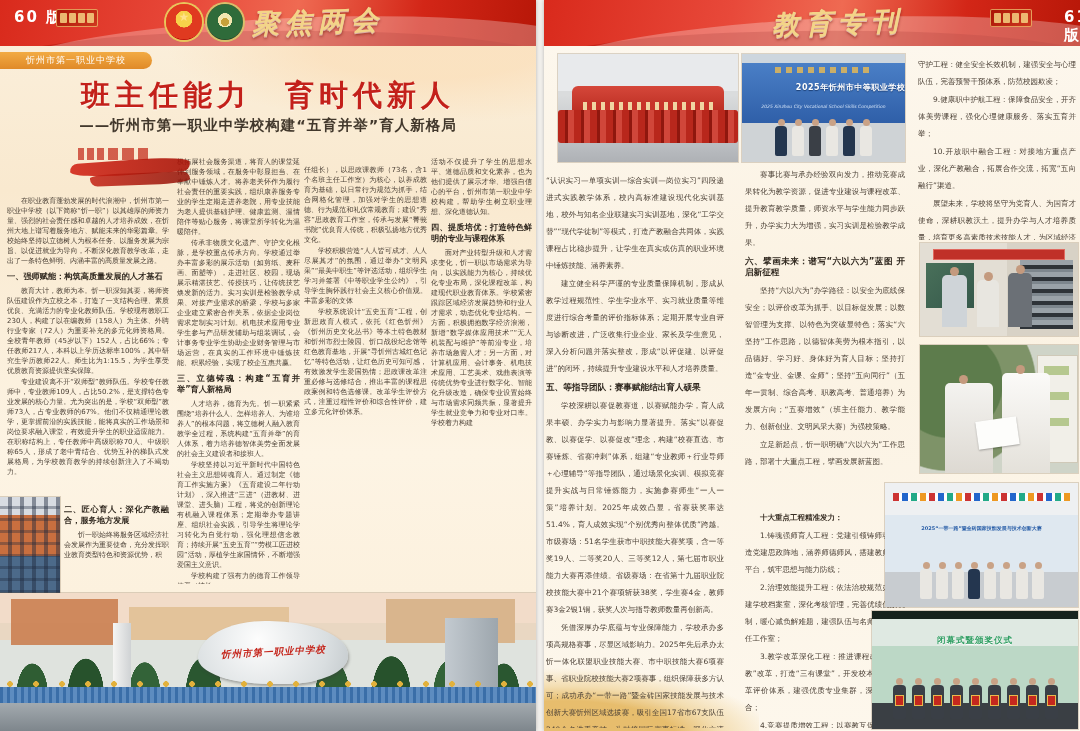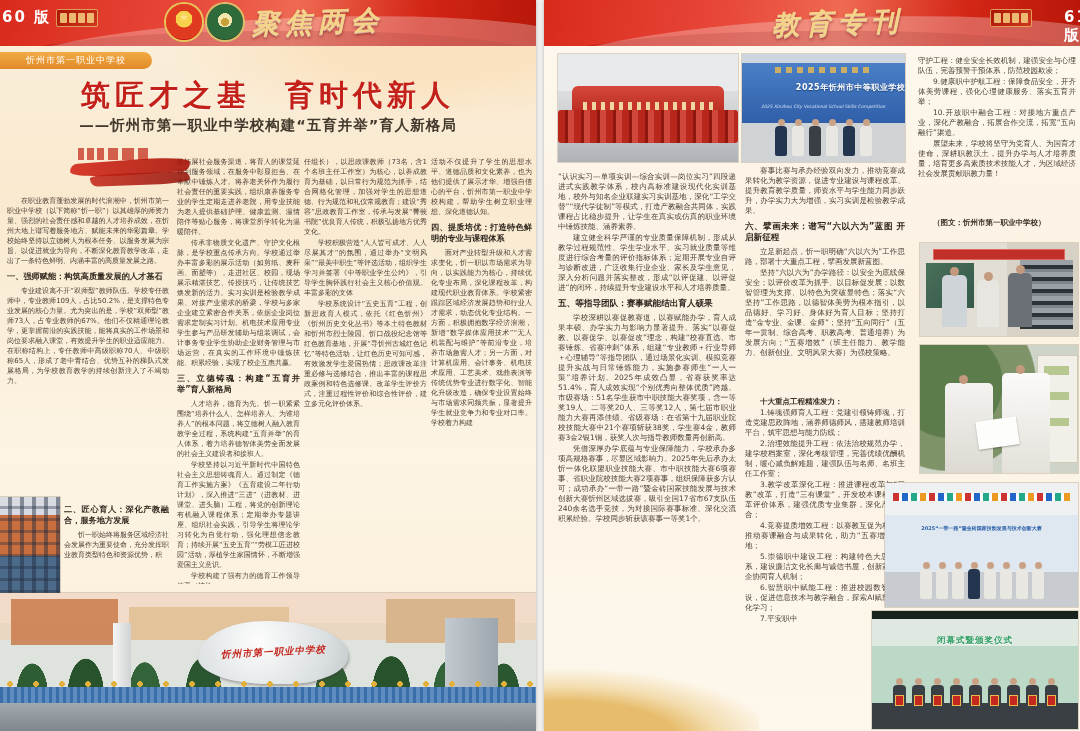--- a/index.html
+++ b/index.html
@@ -41,21 +41,21 @@
   .red-logo .s2{position:absolute;left:26px;top:27px;width:100px;height:12px;border-radius:40% 10px 50% 10px;
     background:linear-gradient(95deg,#c42114,#8f0f04);transform:rotate(-2deg);opacity:.85;}
   .red-logo .s3{position:absolute;left:14px;top:2px;width:70px;height:12px;background:
     linear-gradient(90deg,#c5301f 0 6px,transparent 6px 9px,#c5301f 9px 16px,transparent 16px 19px,#c5301f 19px 26px,transparent 26px 30px,#c5301f 30px 40px,transparent 40px 44px,#c5301f 44px 56px,transparent 56px 60px,#c5301f 60px 70px);opacity:.75;}
   
   .col{position:absolute;overflow:hidden;z-index:2;color:#4b4036;}
   .cp,.cc,.cb{font-size:7px;line-height:10px;text-align:justify;margin:0 0 1px 0;}
   .cp{text-indent:14px;}
   .cb{font-weight:bold;text-indent:14px;color:#3a3026;margin-top:39px;}
   .ch{font-size:8.2px;line-height:11px;font-weight:bold;color:#2f271e;margin:5px 0 4px 0;text-align:justify;}
-  .page-right .cp,.page-right .cc,.page-right .cb{font-size:7.5px;line-height:10px;}
+  .page-right .cp,.page-right .cc,.page-right .cb{font-size:7.5px;line-height:17px;}
   .page-right .cp,.page-right .cb{text-indent:15px;}
   .page-right .ch{font-size:8.6px;}
   
   .photo{position:absolute;overflow:hidden;box-shadow:0 0 0 1px rgba(120,100,70,.25);z-index:3;}
   
   .ph-red{background:linear-gradient(180deg,#e8eaec 0 34%,#dadcdd 34% 38%,#b9bcc0 86%,#aeb1b5 100%);}
   .ph-red .bus{position:absolute;left:8%;top:30%;width:84%;height:34%;border-radius:6px;
     background:linear-gradient(180deg,#d5473a,#b02318);}
   .ph-red .crowd{position:absolute;left:0;top:52%;width:100%;height:30%;
     background:repeating-linear-gradient(90deg,#b8271c 0 7px,#8f170e 7px 10px,#d0463a 10px 16px);border-radius:3px;}
@@ -143,61 +143,62 @@
 </style>
 </head>
 <body>
 
 <div class="spread">
 
   <div class="page page-left">
     <div class="banner">
       <div class="rib2"></div>
       <div class="rib1"></div>
-      <div class="page-num" style="left:2px">60 版</div>
+      <div class="page-num" style="left:14px">60 版</div>
       <div class="masthead" style="left:56px">
           <i></i>
           <i></i>
           <i></i>
           <i></i>
         </div>
       <div class="emblem nat" style="left:166px"></div>
       <div class="emblem cppcc" style="left:207px"></div>
       <div class="callig" style="left:252px;top:4px;font-size:27px">聚焦两会</div>
     </div>
     <div class="soft-wave"></div>
 
     <div class="school-pill">忻州市第一职业中学校</div>
-    <div class="headline">筑匠才之基　育时代新人</div>
+    <div class="headline">班主任能力　育时代新人</div>
     <div class="subheadline">——忻州市第一职业中学校构建“五育并举”育人新格局</div>
 
     <div class="red-logo">
       <div class="s3"></div>
         <div class="s1"></div>
         <div class="s2"></div>
     </div>
 
     <div class="col" style="left:7px;top:196px;width:162px;height:300px">
         <div class="cp">在职业教育蓬勃发展的时代浪潮中，忻州市第一职业中学校（以下简称“忻一职”）以其雄厚的师资力量、强烈的社会责任感和卓越的人才培养成效，在忻州大地上谱写着服务地方、赋能未来的华彩篇章。学校始终坚持以立德树人为根本任务、以服务发展为宗旨、以促进就业为导向，不断深化教育教学改革，走出了一条特色鲜明、内涵丰富的高质量发展之路。</div>
         <div class="ch">一、强师赋能：构筑高质量发展的人才基石</div>
+        <div class="cp">教育大计，教师为本。忻一职深知其要，将师资队伍建设作为立校之本，打造了一支结构合理、素质优良、充满活力的专业化教师队伍。学校现有教职工230人，构建了以在编教师（158人）为主体、外聘行业专家（72人）为重要补充的多元化师资格局。全校青年教师（45岁以下）152人，占比66%；专任教师217人，本科以上学历达标率100%，其中研究生学历教师22人。师生比为1:15.5，为学生享受优质教育资源提供坚实保障。</div>
         <div class="cp">专业建设离不开“双师型”教师队伍。学校专任教师中，专业教师109人，占比50.2%，是支撑特色专业发展的核心力量。尤为突出的是，学校“双师型”教师73人，占专业教师的67%。他们不仅精通理论教学，更掌握前沿的实践技能，能将真实的工作场景和岗位要求融入课堂，有效提升学生的职业适应能力。在职称结构上，专任教师中高级职称70人、中级职称65人，形成了老中青结合、优势互补的梯队式发展格局，为学校教育教学的持续创新注入了不竭动力。</div>
       </div>
     <div class="col" style="left:64px;top:499px;width:105px;height:82px">
         <div class="ch">二、匠心育人：深化产教融合，服务地方发展</div>
         <div class="cp">忻一职始终将服务区域经济社会发展作为重要使命，充分发挥职业教育类型特色和资源优势，积</div>
       </div>
     <div class="col" style="left:177px;top:157px;width:123px;height:427px">
         <div class="cc">极拓展社会服务渠道，将育人的课堂延伸到服务领域，在服务中彰显担当、在奉献中锤炼人才。将养老关怀作为履行社会责任的重要实践，组织康养服务专业的学生定期走进养老院，用专业技能为老人提供基础护理、健康监测、温情陪伴等贴心服务，将课堂所学转化为温暖陪伴。</div>
         <div class="cp">传承非物质文化遗产、守护文化根脉，是学校重点传承方向。学校通过举办丰富多彩的展示活动（如剪纸、麦秆画、面塑等），走进社区、校园，现场展示精湛技艺、传授技巧，让传统技艺焕发新的活力。实习实训是检验教学成果、对接产业需求的桥梁，学校与多家企业建立紧密合作关系，依据企业岗位需求定制实习计划。机电技术应用专业学生参与产品研发辅助与组装调试，会计事务专业学生协助企业财务管理与市场运营，在真实的工作环境中锤炼技能、积累经验，实现了校企互惠共赢。</div>
         <div class="ch">三、立德铸魂：构建“五育并举”育人新格局</div>
         <div class="cp">人才培养，德育为先。忻一职紧紧围绕“培养什么人、怎样培养人、为谁培养人”的根本问题，将立德树人融入教育教学全过程，系统构建“五育并举”的育人体系，着力培养德智体美劳全面发展的社会主义建设者和接班人。</div>
         <div class="cp">学校坚持以习近平新时代中国特色社会主义思想铸魂育人。通过制定《德育工作实施方案》《五育建设二年行动计划》，深入推进“三进”（进教材、进课堂、进头脑）工程，将党的创新理论有机融入课程体系；定期举办专题讲座、组织社会实践，引导学生将理论学习转化为自觉行动，强化理想信念教育；持续开展“五史五育”“劳模工匠进校园”活动，厚植学生家国情怀，不断增强爱国主义意识。</div>
         <div class="cp">学校构建了强有力的德育工作领导体系（校长</div>
       </div>
-    <div class="col" style="left:304px;top:157px;width:123px;height:427px">
+    <div class="col" style="left:304px;top:165px;width:123px;height:427px">
         <div class="cc">任组长），以思政课教师（73名，含1个名班主任工作室）为核心，以养成教育为基础，以日常行为规范为抓手，结合网格化管理，加强对学生的思想道德、行为规范和礼仪常规教育；建设“秀容”思政教育工作室，传承与发展“菁莪书院”优良育人传统，积极弘扬地方优秀文化。</div>
         <div class="cp">学校积极营造“人人皆可成才、人人尽展其才”的氛围，通过举办“文明风采”“最美中职生”等评选活动，组织学生学习并签署《中等职业学生公约》，引导学生胸怀践行社会主义核心价值观。丰富多彩的文体</div>
         <div class="cp">学校系统设计“五史五育”工程，创新思政育人模式，依托《红色忻州》《忻州历史文化丛书》等本土特色教材和忻州市烈士陵园、忻口战役纪念馆等红色教育基地，开展“寻忻州古城红色记忆”等特色活动，让红色历史可知可感，有效激发学生爱国热情；思政课改革注重必修与选修结合，推出丰富的课程思政案例和特色选修课。改革学生评价方式，注重过程性评价和综合性评价，建立多元化评价体系。</div>
       </div>
     <div class="col" style="left:431px;top:157px;width:101px;height:438px">
         <div class="cc">活动不仅提升了学生的思想水平、道德品质和文化素养，也为他们提供了展示才华、增强自信心的平台，忻州市第一职业中学校构建，帮助学生树立职业理想、深化道德认知。</div>
         <div class="ch">四、提质培优：打造特色鲜明的专业与课程体系</div>
         <div class="cp">面对产业转型升级和人才需求变化，忻一职以市场需求为导向，以实践能力为核心，持续优化专业布局，深化课程改革，构建现代职业教育体系。学校紧密跟踪区域经济发展趋势和行业人才需求，动态优化专业结构。一方面，积极拥抱数字经济浪潮，新增“数字媒体应用技术”“无人机装配与维护”等前沿专业，培养市场急需人才；另一方面，对计算机应用、会计事务、机电技术应用、工艺美术、戏曲表演等传统优势专业进行数字化、智能化升级改造，确保专业设置始终与市场需求同频共振，显著提升学生就业竞争力和专业对口率。学校着力构建</div>
       </div>
 
@@ -247,32 +248,32 @@
       <div class="fig-row" style="bottom:6px">
         <div class="fig b"></div>
           <div class="fig w"></div>
           <div class="fig"></div>
           <div class="fig w"></div>
           <div class="fig b"></div>
           <div class="fig w"></div>
       </div>
     </div>
 
-    <div class="col" style="left:14px;top:172px;width:178px;height:556px">
+    <div class="col" style="left:2px;top:172px;width:178px;height:556px">
         <div class="cc">“认识实习—单项实训—综合实训—岗位实习”四段递进式实践教学体系，校内高标准建设现代化实训基地，校外与知名企业联建实习实训基地，深化“工学交替”“现代学徒制”等模式，打造产教融合共同体，实践课程占比稳步提升，让学生在真实或仿真的职业环境中锤炼技能、涵养素养。</div>
         <div class="cp">建立健全科学严谨的专业质量保障机制，形成从教学过程规范性、学生学业水平、实习就业质量等维度进行综合考量的评价指标体系；定期开展专业自评与诊断改进，广泛收集行业企业、家长及学生意见，深入分析问题并落实整改，形成“以评促建、以评促进”的闭环，持续提升专业建设水平和人才培养质量。</div>
         <div class="ch">五、等指导团队：赛事赋能结出育人硕果</div>
         <div class="cp">学校深耕以赛促教赛道，以赛赋能办学，育人成果丰硕、办学实力与影响力显著提升。落实“以赛促教、以赛促学、以赛促改”理念，构建“校赛直选、市赛锤炼、省赛冲刺”体系，组建“专业教师＋行业导师＋心理辅导”等指导团队，通过场景化实训、模拟竞赛提升实战与日常锤炼能力，实施参赛师生“一人一策”培养计划。2025年成效凸显，省赛获奖率达51.4%，育人成效实现“个别优秀向整体优质”跨越。市级赛场：51名学生获市中职技能大赛奖项，含一等奖19人、二等奖20人、三等奖12人，第七届市职业能力大赛再添佳绩。省级赛场：在省第十九届职业院校技能大赛中21个赛项斩获38奖，学生赛4金，教师赛3金2银1铜，获奖人次与指导教师数量再创新高。</div>
         <div class="cp">凭借深厚办学底蕴与专业保障能力，学校承办多项高规格赛事，尽显区域影响力。2025年先后承办太忻一体化联盟职业技能大赛、市中职技能大赛6项赛事、省职业院校技能大赛2项赛事，组织保障获多方认可；成功承办“一带一路”暨金砖国家技能发展与技术创新大赛忻州区域选拔赛，吸引全国17省市67支队伍240余名选手竞技，为对接国际赛事标准、深化交流积累经验。学校同步斩获该赛事一等奖1个。</div>
       </div>
     <div class="col" style="left:201px;top:166px;width:160px;height:562px">
         <div class="cp">赛事比赛与承办经验双向发力，推动竞赛成果转化为教学资源，促进专业建设与课程改革、提升教育教学质量，师资水平与学生能力同步跃升，办学实力大为增强，实习实训是检验教学成果。</div>
         <div class="ch">六、擘画未来：谱写“六以六为”蓝图 开启新征程</div>
+        <div class="cp">坚持“六以六为”办学路径：以安全为底线保安全；以评价改革为抓手、以目标促发展；以数智管理为支撑、以特色为突破显特色；落实“六坚持”工作思路，以德智体美劳为根本指引，以品德好、学习好、身体好为育人目标；坚持打造“金专业、金课、金师”；坚持“五向同行”（五年一贯制、综合高考、职教高考、普通培养）为发展方向；“五赛增效”（班主任能力、教学能力、创新创业、文明风采大赛）为强校策略。</div>
         <div class="cp">立足新起点，忻一职明确“六以六为”工作思路，部署十大重点工程，擘画发展新蓝图。</div>
-        <div class="cp">坚持“六以六为”办学路径：以安全为底线保安全；以评价改革为抓手、以目标促发展；以数智管理为支撑、以特色为突破显特色；落实“六坚持”工作思路，以德智体美劳为根本指引，以品德好、学习好、身体好为育人目标；坚持打造“金专业、金课、金师”；坚持“五向同行”（五年一贯制、综合高考、职教高考、普通培养）为发展方向；“五赛增效”（班主任能力、教学能力、创新创业、文明风采大赛）为强校策略。</div>
         <div class="cb">十大重点工程精准发力：</div>
         <div class="cp">1.铸魂强师育人工程：党建引领铸师魂，打造党建思政阵地，涵养师德师风，搭建教师培训平台，筑牢思想与能力防线；</div>
         <div class="cp">2.治理效能提升工程：依法治校规范办学，建学校档案室，深化考核管理，完善优绩优酬机制，暖心减负解难题，建强队伍与名师、名班主任工作室；</div>
         <div class="cp">3.教学改革深化工程：推进课程改革与“三教”改革，打造“三有课堂”，开发校本课程，改革评价体系，建强优质专业集群，深化产教融合；</div>
         <div class="cp">4.竞赛提质增效工程：以赛教互促为核心，推动赛课融合与成果转化，助力“五赛增效”落地；</div>
         <div class="cp">5.崇德职中建设工程：构建特色大思政体系，建设廉洁文化长廊与诚信书屋，创新家校社企协同育人机制；</div>
         <div class="cp">6.智慧职中赋能工程：推进校园数智化建设，促进信息技术与教学融合，探索AI赋能个性化学习；</div>
         <div class="cp">7.平安职中</div>
       </div>
     <div class="col" style="left:374px;top:56px;width:158px;height:184px">

